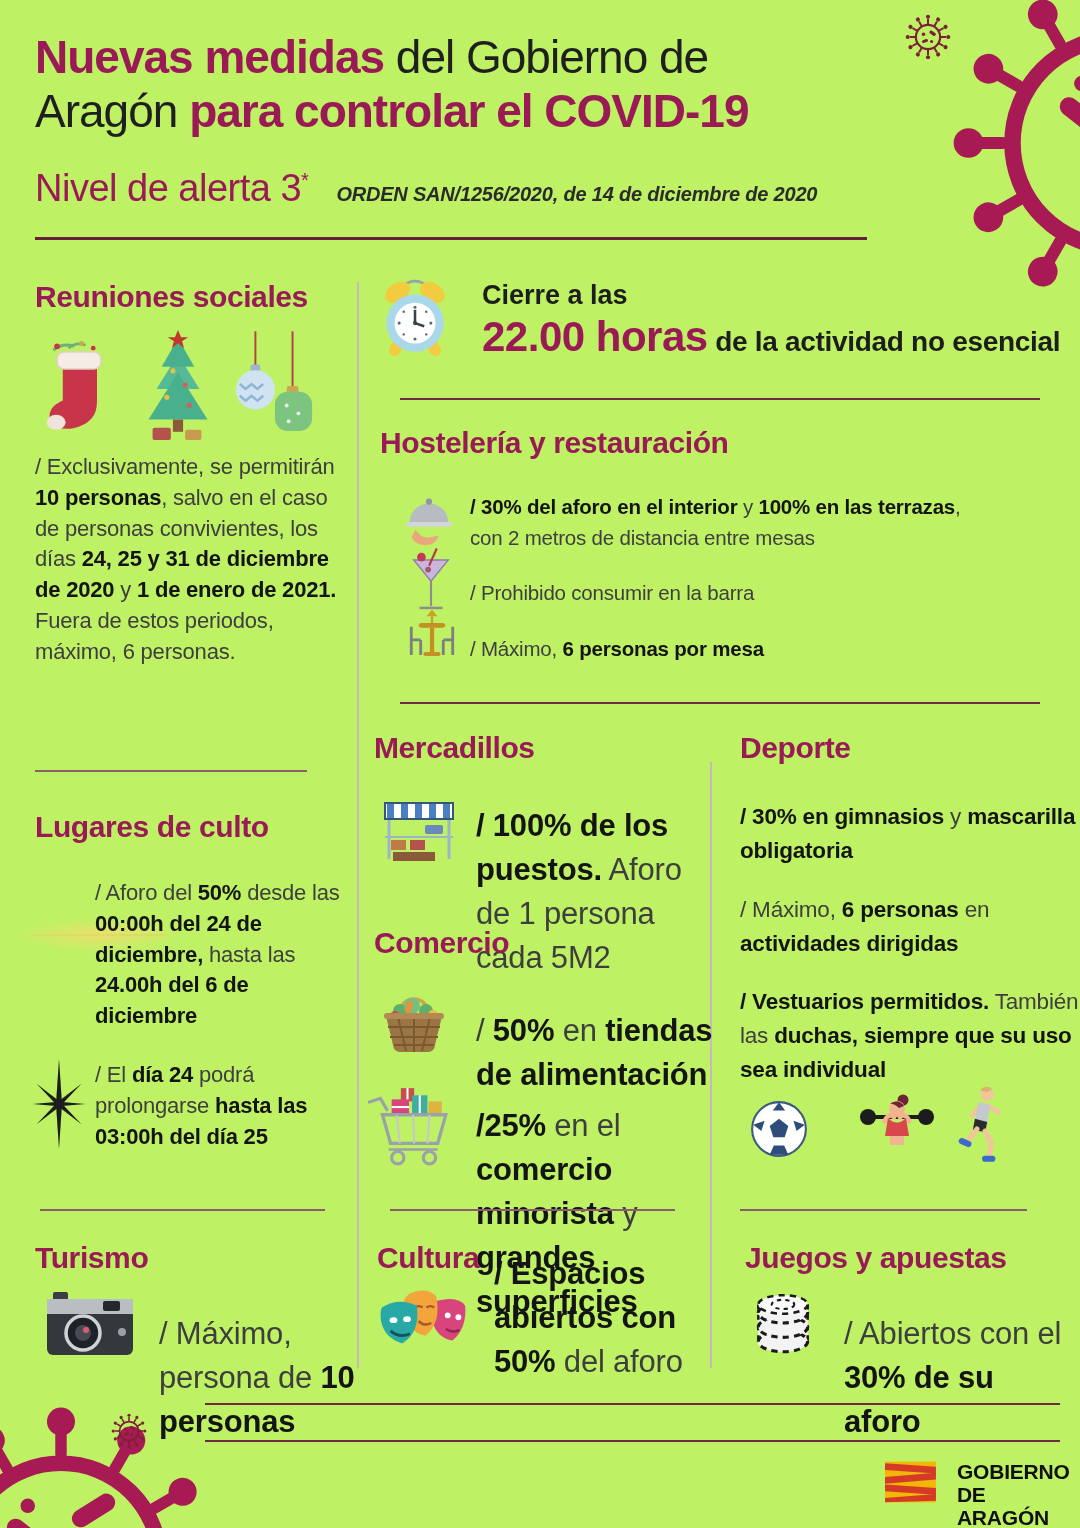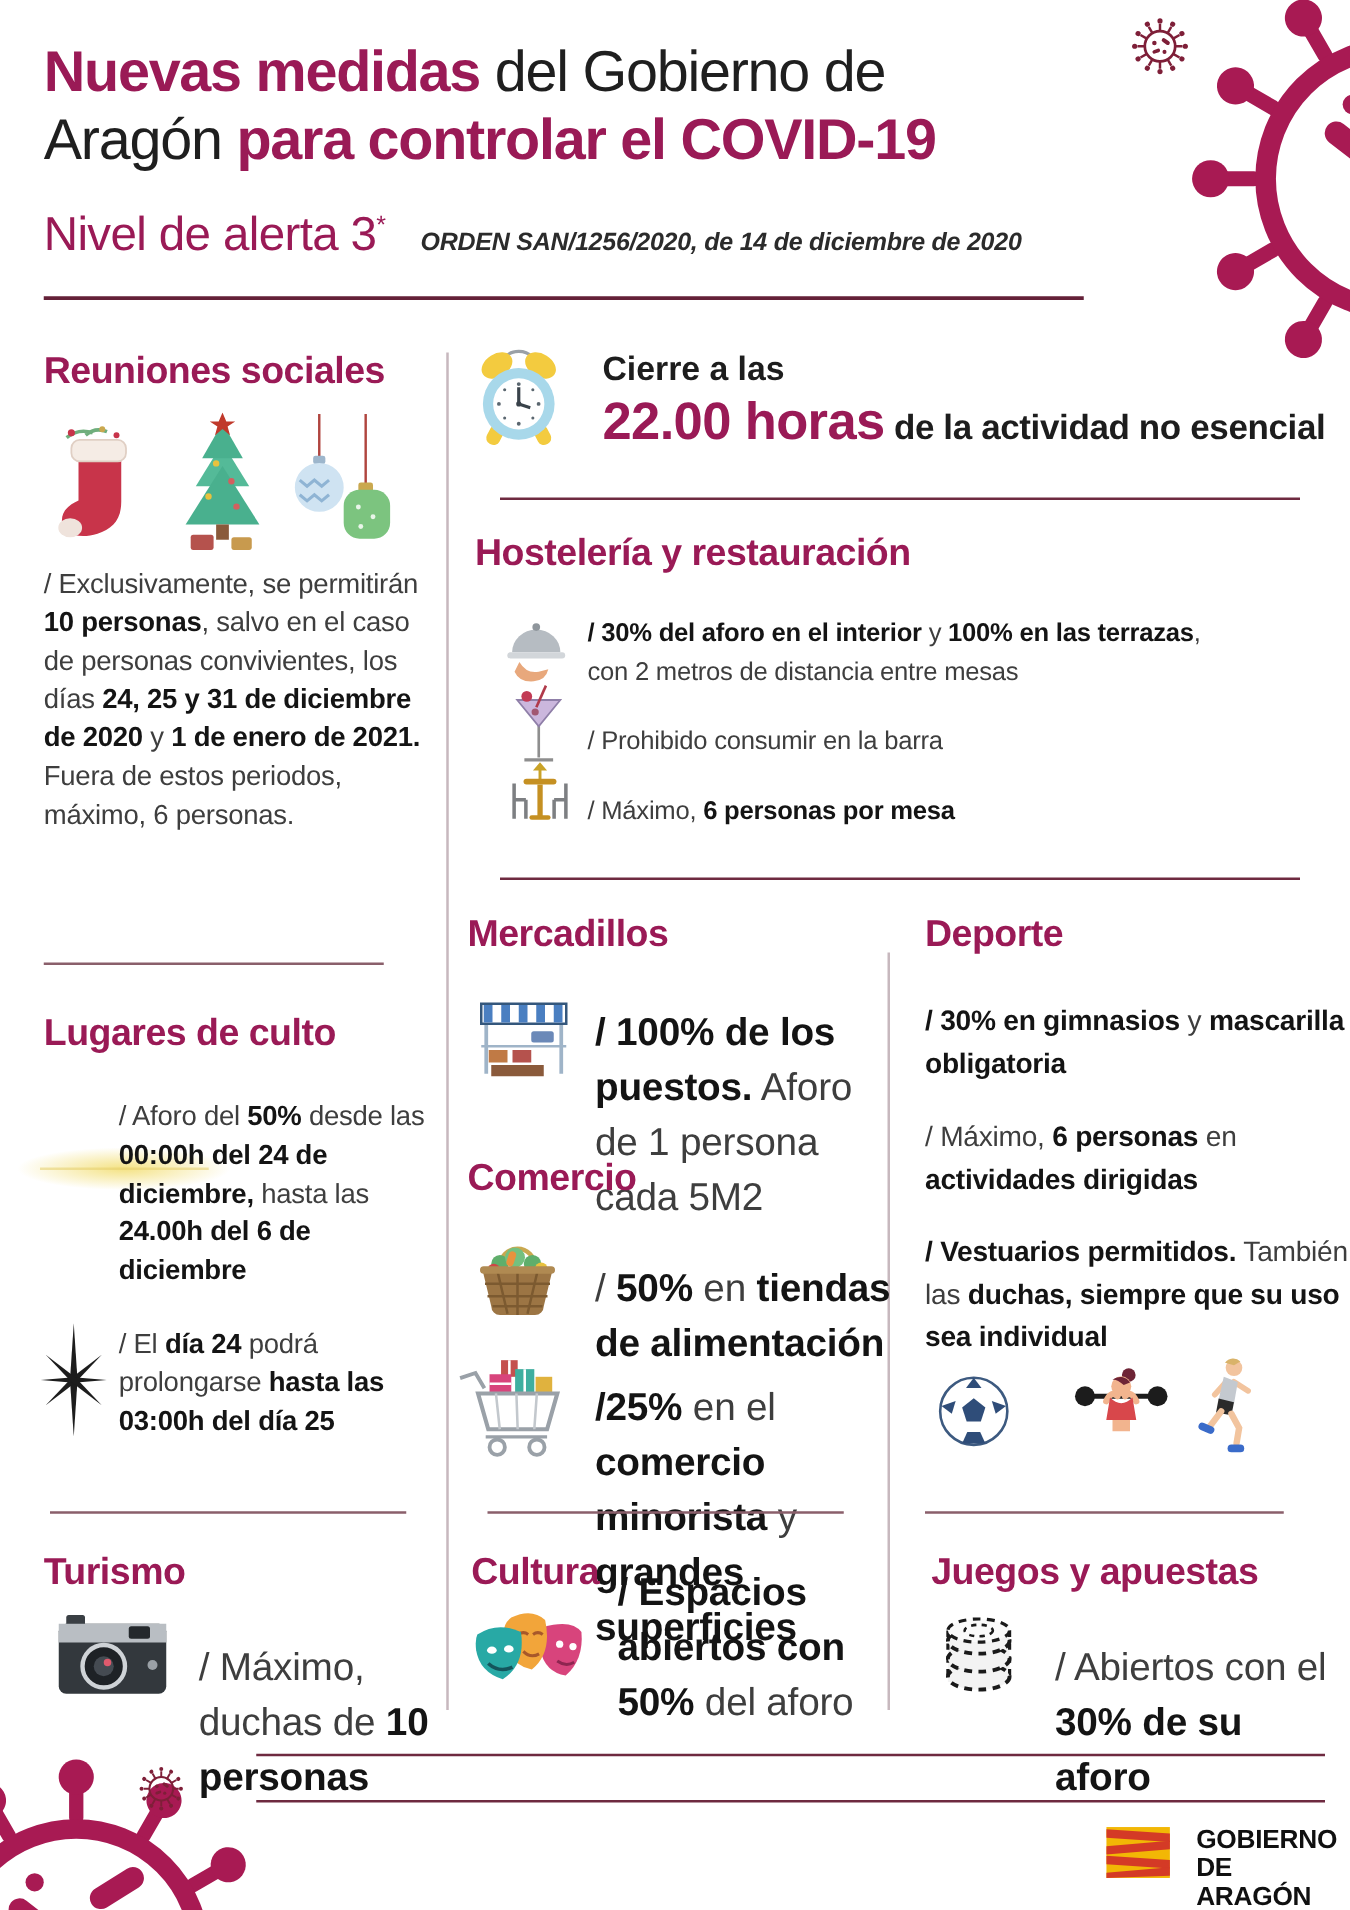--- a/index.html
+++ b/index.html
@@ -1,17 +1,17 @@
 <!DOCTYPE html>
 <html><head>
 <meta charset="utf-8">
 <style>
   :root{ --acc:#9a1a56; --virus:#a81a53; }
   html,body{margin:0;padding:0;background:#e9e9e9;}
-  .page{position:relative;width:1080px;height:1528px;margin:0 auto;background:#ffffff;overflow:hidden;
+  .page{position:relative;width:1080px;height:1528px;margin:0 auto;background:#bef264;overflow:hidden;
         font-family:"Liberation Sans","DejaVu Sans",sans-serif;color:#222;}
   .abs{position:absolute;}
   .title{font-size:46px;line-height:1.18;letter-spacing:-1px;font-weight:400;color:#1f1f1f;margin:0;}
   .title .acc{color:var(--acc);font-weight:700;}
   .alert-level{font-size:38px;color:var(--acc);font-weight:400;letter-spacing:-0.5px;}
   .alert-level sup{font-size:20px;}
   .order{font-size:20px;font-style:italic;font-weight:600;color:#2b2b2b;letter-spacing:-0.2px;}
   .sec-h{font-size:30px;font-weight:700;color:var(--acc);letter-spacing:-0.4px;margin:0;}
   .body{font-size:22px;line-height:1.4;color:#3e3e3e;letter-spacing:-0.2px;margin:0;}
   .mid{font-size:31px;line-height:1.42;color:#3e3e3e;letter-spacing:-0.2px;margin:16px;}
@@ -199,21 +199,21 @@
   <svg class="abs" style="left:45px;top:1290px" width="90" height="70" viewBox="0 0 90 70">
     <rect x="8" y="2" width="15" height="9" rx="2" fill="#3a3f44"></rect>
     <rect x="2" y="9" width="86" height="56" rx="6" fill="#33383d"></rect>
     <rect x="2" y="9" width="86" height="15" fill="#b9bec3"></rect>
     <rect x="58" y="11" width="17" height="10" rx="2" fill="#24282c"></rect>
     <circle cx="38" cy="43" r="17" fill="#1e2226" stroke="#cfd3d7" stroke-width="3.5"></circle>
     <circle cx="38" cy="43" r="8" fill="#454b52"></circle>
     <circle cx="41" cy="40" r="3" fill="#e05a6d"></circle>
     <circle cx="77" cy="42" r="4" fill="#9aa0a6"></circle>
   </svg>
-  <p class="abs mid" style="left:143px;top:1296px;width:205px"><span>/ Máximo, duchas de </span><span class="b">10 personas</span></p>
+  <p class="abs mid" style="left:143px;top:1296px;width:205px"><span>/ Máximo, persona de </span><span class="b">10 personas</span></p>
 
   <svg class="abs" style="left:378px;top:276px" width="74" height="84" viewBox="0 0 72 82">
     <path d="M26 9 a12 9 0 0 1 20 0" stroke="#9aa0a6" stroke-width="2.5" fill="none"></path>
     <ellipse cx="19" cy="16" rx="13" ry="9" fill="#f3cb3f" transform="rotate(-32 19 16)"></ellipse>
     <ellipse cx="53" cy="16" rx="13" ry="9" fill="#f3cb3f" transform="rotate(32 53 16)"></ellipse>
     <rect x="12" y="62" width="11" height="16" rx="5" fill="#f3cb3f" transform="rotate(28 17 70)"></rect>
     <rect x="49" y="62" width="11" height="16" rx="5" fill="#f3cb3f" transform="rotate(-28 55 70)"></rect>
     <circle cx="36" cy="46" r="28" fill="#a8d8ea"></circle>
     <circle cx="36" cy="46" r="20" fill="#ffffff"></circle>
     <g fill="#5b6770">

